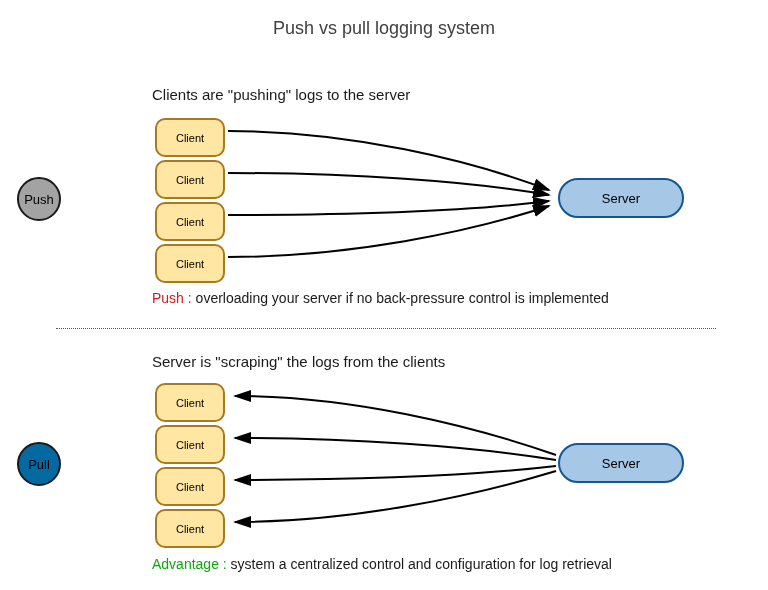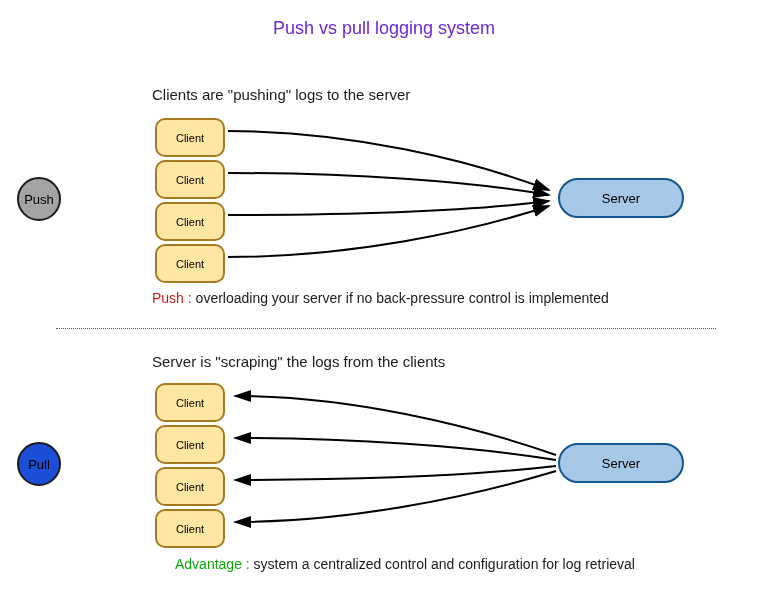--- a/index.html
+++ b/index.html
@@ -11,21 +11,21 @@
     position: relative;
     overflow: hidden;
   }
   .title {
     position: absolute;
     top: 18px;
     left: 0;
     width: 100%;
     text-align: center;
     font-size: 18px;
-    color: #6d28d9;
+    color: #404040;
   }
   .subtitle {
     position: absolute;
     font-size: 15px;
     color: #1a1a1a;
   }
   .mode-circle {
     position: absolute;
     width: 44px;
     height: 44px;
@@ -64,21 +64,20 @@
   .note {
     position: absolute;
     font-size: 14px;
     color: #1a1a1a;
   }
   .note .risk {
     color: #d11a1a;
   }
   .note .adv {
     color: #0da70d;
-    margin-left: 23px;
   }
   .divider {
     position: absolute;
     left: 56px;
     width: 660px;
     border-top: 1px dotted #555;
   }
   svg.arrows {
     position: absolute;
     top: 0;
@@ -117,21 +116,21 @@
   </div>
 
 <div class="note" style="top:290px; left:152px;">
   <span class="risk" style="color: rgb(209, 26, 26);">Push :</span><span> overloading your server if no back-pressure control is implemented</span>
 </div>
 
 <div class="divider" style="top:328px;"></div>
 
 <div class="subtitle" style="top:353px; left:152px;">Server is "scraping" the logs from the clients</div>
 
-<div class="mode-circle" style="top: 442px; left: 17px; background: #1d4ed8;">
+<div class="mode-circle" style="top: 442px; left: 17px; background: #0369a1;">
   <span>Pull</span>
 </div>
 
 <div class="client-box" style="top: 383px; left: 155px; background: rgb(255, 230, 163); border-color: rgb(167, 122, 31);">
     <span>Client</span>
   </div>
 <div class="client-box" style="top: 425px; left: 155px; background: rgb(255, 230, 163); border-color: rgb(167, 122, 31);">
     <span>Client</span>
   </div>
 <div class="client-box" style="top: 467px; left: 155px; background: rgb(255, 230, 163); border-color: rgb(167, 122, 31);">

